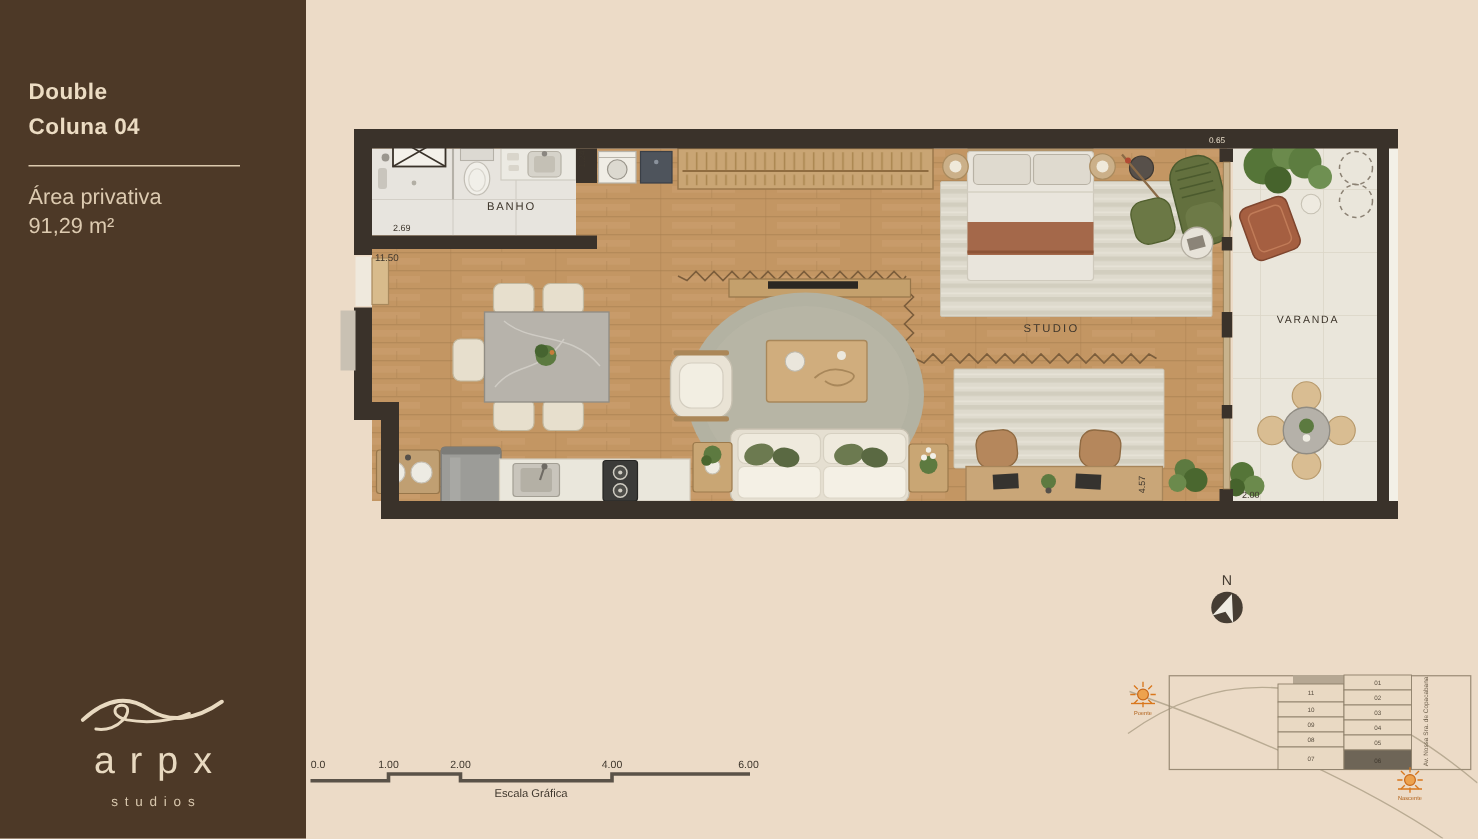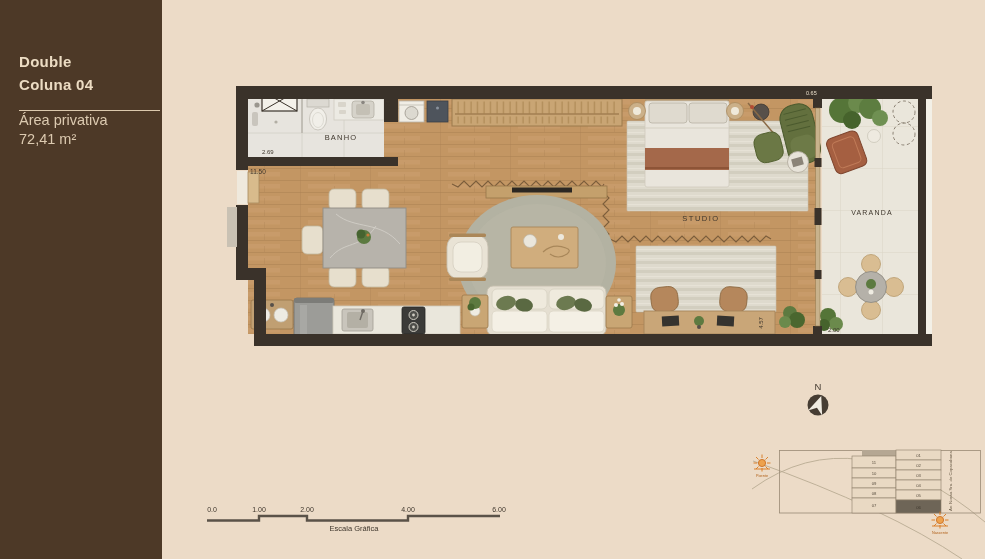--- a/index.html
+++ b/index.html
@@ -1,41 +1,49 @@
 <!DOCTYPE html>
 <html><head>
 <meta charset="utf-8">
 <style>
   html,body{margin:0;padding:0;}
   body{width:985px;height:559px;overflow:hidden;position:relative;
        background:#ecdbc7;font-family:"Liberation Sans",sans-serif;}
-  .sidebar{position:absolute;left:0;top:0;width:162px;height:559px;background:#4d3927;color:#e6d5bc;}
+  .sidebar{position:absolute;left:0;top:0;width:204px;height:559px;background:#4d3927;color:#e6d5bc;}
   .unit-title{padding:50px 0 0 19px;font-size:15px;font-weight:bold;line-height:1.55;color:#ecdcc3;letter-spacing:.3px;}
   .divider{margin:13px 0 0 19px;width:141px;border-top:1px solid #dcc9ad;}
-  .area{padding-left:19px;font-size:14.5px;line-height:1.35;color:#dccab0;}
+  .area{margin-top:12px;padding-left:19px;font-size:14.5px;line-height:1.35;color:#dccab0;}
   .logo{position:absolute;bottom:20px;left:0;width:100%;text-align:center;}
   .logo-wave{width:104px;height:40px;display:block;margin:0 auto;}
   .logo-name{font-size:25px;letter-spacing:10px;padding-left:10px;color:#e8d9c0;margin-top:0px;}
   .logo-sub{font-size:9px;letter-spacing:4.5px;padding-left:4.5px;margin-top:7px;color:#d9c8ae;}
   .plan-svg{position:absolute;left:188px;top:0;width:797px;height:559px;}
   text{font-family:"Liberation Sans",sans-serif;}
   .t{fill:#3e362c;}
 </style>
 </head>
 <body>
 
 <aside class="sidebar">
   <div class="unit-title">
     <div>Double</div>
     <div>Coluna 04</div>
   </div>
   <div class="divider"></div>
   <div class="area">
     <div>Área privativa</div>
-    <div>72,41 m²</div>
+    <div>91,29 m²</div>
+  </div>
+  <div class="logo">
+    <svg class="logo-wave" viewBox="0 0 120 44">
+      <path d="M6 30 C26 12 42 12 57 22 C72 32 92 31 113 16" fill="none" stroke="#e8d9c0" stroke-width="3" stroke-linecap="round"></path>
+      <path d="M16 37 C34 40 46 22 38 19 C30 17 26 27 40 30 C56 33 74 31 88 25" fill="none" stroke="#e8d9c0" stroke-width="2.2" stroke-linecap="round"></path>
+    </svg>
+    <div class="logo-name">arpx</div>
+    <div class="logo-sub">studios</div>
   </div>
 </aside>
 
 <svg class="plan-svg" viewBox="188 0 797 559">
   <defs>
     <pattern id="wood" width="70" height="12" patternUnits="userSpaceOnUse">
       <rect width="70" height="12" fill="#c39663"></rect>
       <rect width="70" height="0.9" fill="#a87f50" opacity="0.55"></rect>
       <rect x="28" y="4" width="42" height="4.5" fill="#cfa273" opacity="0.45"></rect>
       <rect x="20" width="0.9" height="12" fill="#a87f50" opacity="0.35"></rect>

